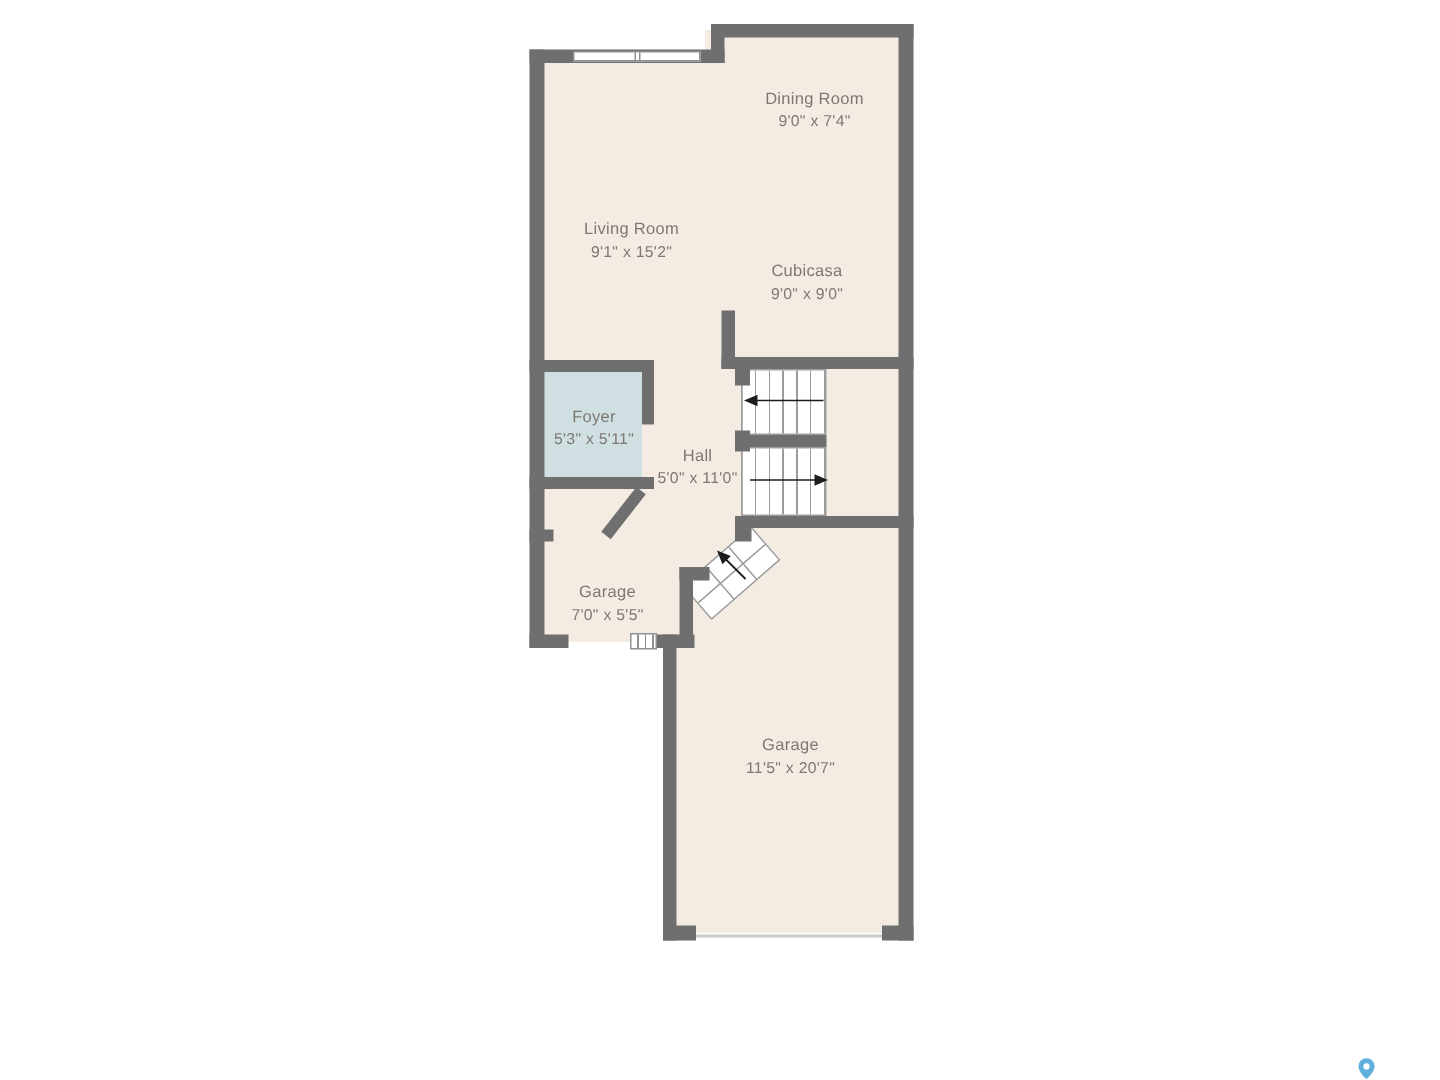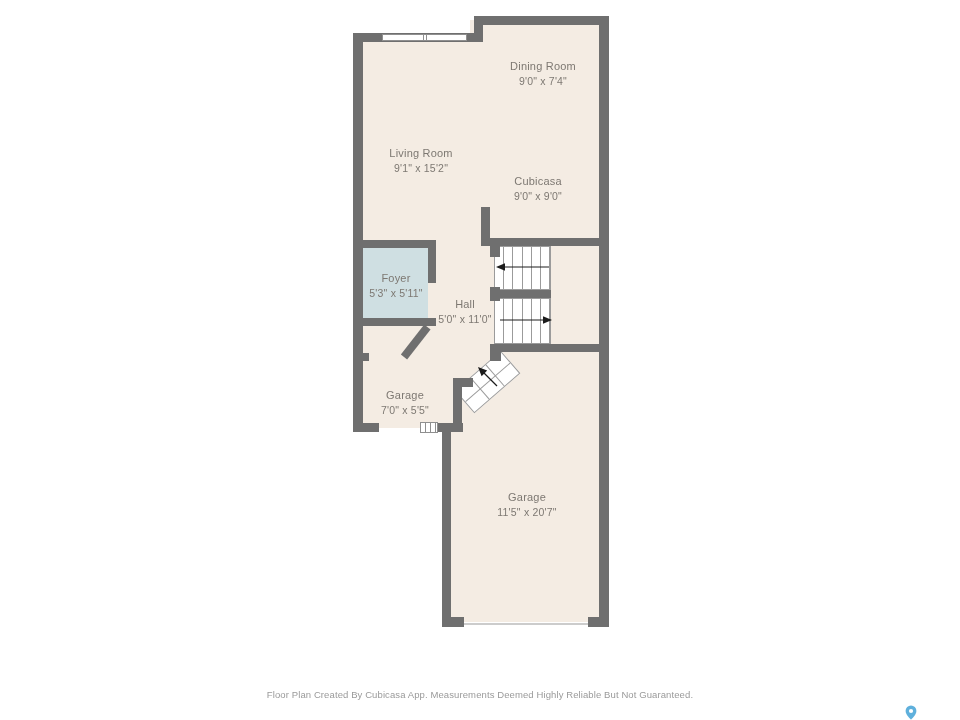--- a/index.html
+++ b/index.html
@@ -134,14 +134,13 @@
     <g>
       <line x1="497" y1="386" x2="484" y2="373" stroke="#1c1c1c" stroke-width="1.2"></line>
       <polygon points="478,367 487.2,370.6 481.6,376.2" fill="#1c1c1c"></polygon>
     </g>
     <g>
       <path d="M911 705.5 a5.4 5.4 0 0 0 -5.4 5.4 c0 4.1 5.4 8.6 5.4 8.6 s5.4 -4.5 5.4 -8.6 a5.4 5.4 0 0 0 -5.4 -5.4 z" fill="#5fb0dc"></path>
       <circle cx="911" cy="711" r="2.1" fill="#ffffff"></circle>
     </g>
   </svg>
 
-  <div class="footer">Floor Plan Created By Cubicasa App. Measurements Deemed Highly Reliable But Not Guaranteed.</div>
 </div>
 
 </body></html>

